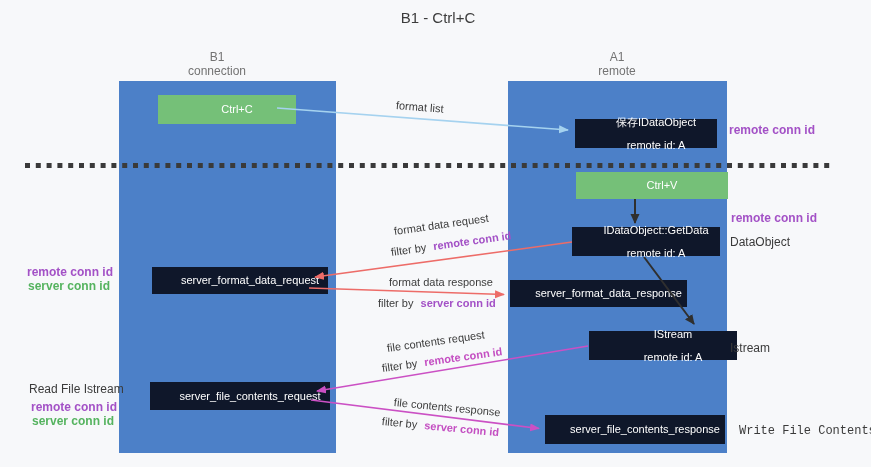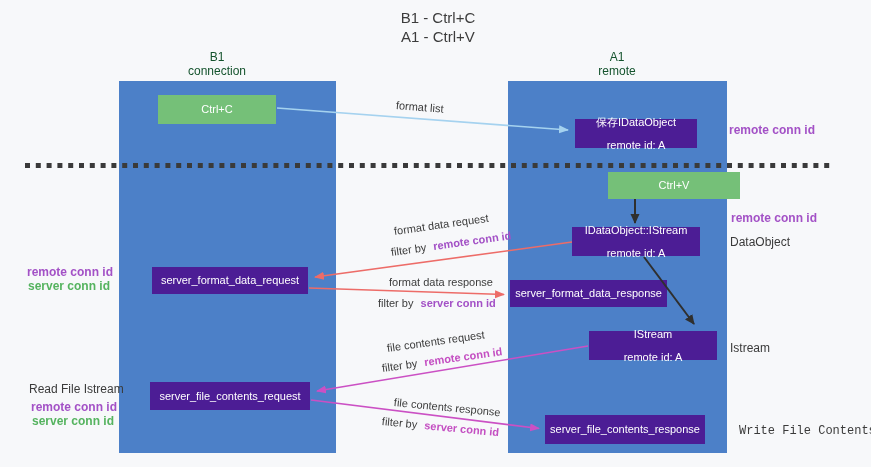--- a/index.html
+++ b/index.html
@@ -2,40 +2,39 @@
 <html><head>
 <meta charset="utf-8">
 <style>
   html,body{margin:0;padding:0;background:#f7f8fa;font-family:"Liberation Sans",sans-serif;}
   .canvas{position:relative;width:871px;height:467px;background:#f7f8fa;overflow:hidden;}
   .lifeline{position:absolute;top:81px;height:372px;background:#4c80c8;z-index:1;}
   .ll-left{left:119px;width:217px;}
   .ll-right{left:508px;width:219px;}
   .overlay{position:absolute;left:0;top:0;z-index:5;pointer-events:none;}
   .node{position:absolute;z-index:4;display:flex;flex-direction:column;align-items:center;justify-content:center;
-        color:#fff;font-size:11px;line-height:13px;text-align:center;white-space:nowrap;}
+        color:#fff;font-size:11px;line-height:13px;text-align:center;white-space:nowrap;padding-left:20px;}
   .green{background:#75c078;}
-  .orange{background:#4c1d95;gap:10px;}
+  .orange{background:#0f172a;gap:10px;}
   .title{position:absolute;left:8px;top:8px;width:860px;text-align:center;font-size:15px;line-height:19px;color:#3c3c3c;z-index:2;}
-  .colhead{position:absolute;top:50px;width:120px;text-align:center;font-size:12px;line-height:14px;color:#14532d;z-index:2;}
+  .colhead{position:absolute;top:50px;width:120px;text-align:center;font-size:12px;line-height:14px;color:#737373;z-index:2;}
   .elabel{position:absolute;font-size:11px;color:#3c3c3c;white-space:nowrap;transform-origin:left center;z-index:6;}
   .side{position:absolute;font-size:12px;color:#3a3a3a;white-space:nowrap;z-index:6;}
   .purple{color:#a351c6;font-weight:bold;}
   .greenlbl{color:#55b35f;font-weight:bold;}
   .magenta{color:#c44fc2;font-weight:bold;}
   .gap{margin-left:4px;}
 </style>
 </head>
 <body>
 
 <div class="canvas">
 
   <div class="title">
     <div>B1 - Ctrl+C</div>
-    <div>A1 - Ctrl+V</div>
   </div>
 
   <div class="colhead" style="left:157px;">
     <div>B1</div>
     <div>connection</div>
   </div>
   <div class="colhead" style="left:557px;">
     <div>A1</div>
     <div>remote</div>
   </div>
@@ -45,26 +44,26 @@
 
   <div class="node green" style="left:158px;top:95px;width:118px;height:29px;">
     <div>Ctrl+C</div>
   </div>
 
   <div class="node orange" style="left:575px;top:119px;width:122px;height:29px;">
     <div>保存IDataObject</div>
     <div>remote id: A</div>
   </div>
 
-  <div class="node green" style="left:576px;top:172px;width:132px;height:27px;margin-left:32px;">
+  <div class="node green" style="left:576px;top:172px;width:132px;height:27px;">
     <div>Ctrl+V</div>
   </div>
 
   <div class="node orange" style="left:572px;top:227px;width:128px;height:29px;">
-    <div>IDataObject::IStream</div>
+    <div>IDataObject::GetData</div>
     <div>remote id: A</div>
   </div>
 
   <div class="node orange" style="left:152px;top:267px;width:156px;height:27px;">
     <div>server_format_data_request</div>
   </div>
 
   <div class="node orange" style="left:510px;top:280px;width:157px;height:27px;">
     <div>server_format_data_response</div>
   </div>

